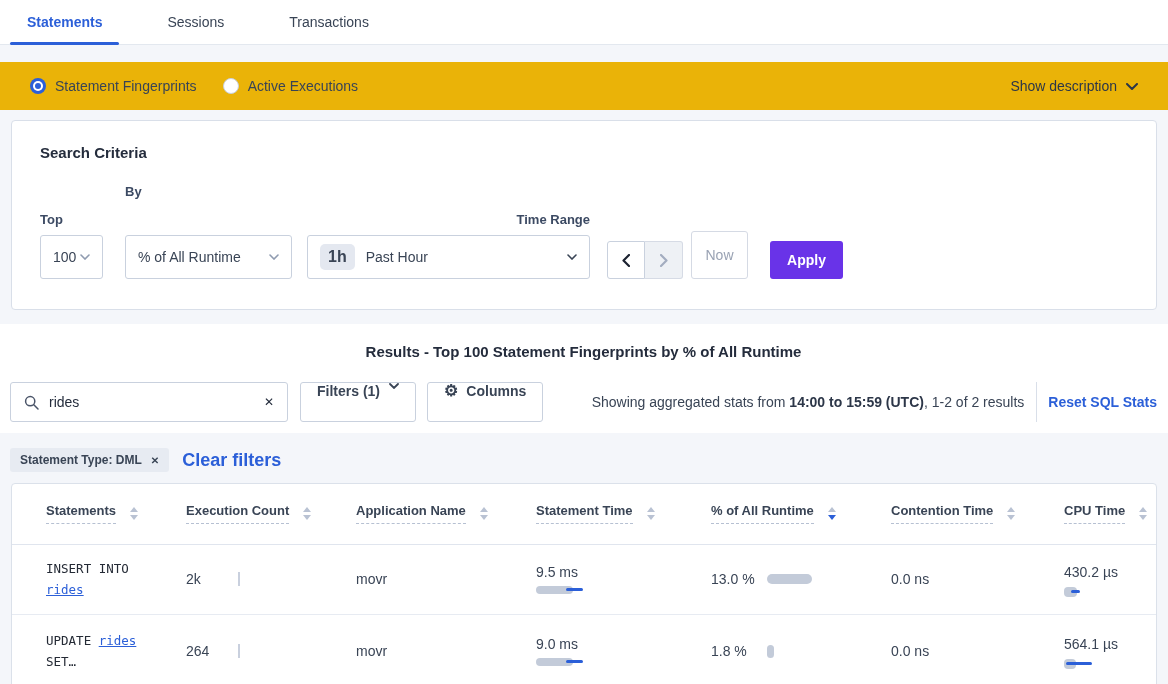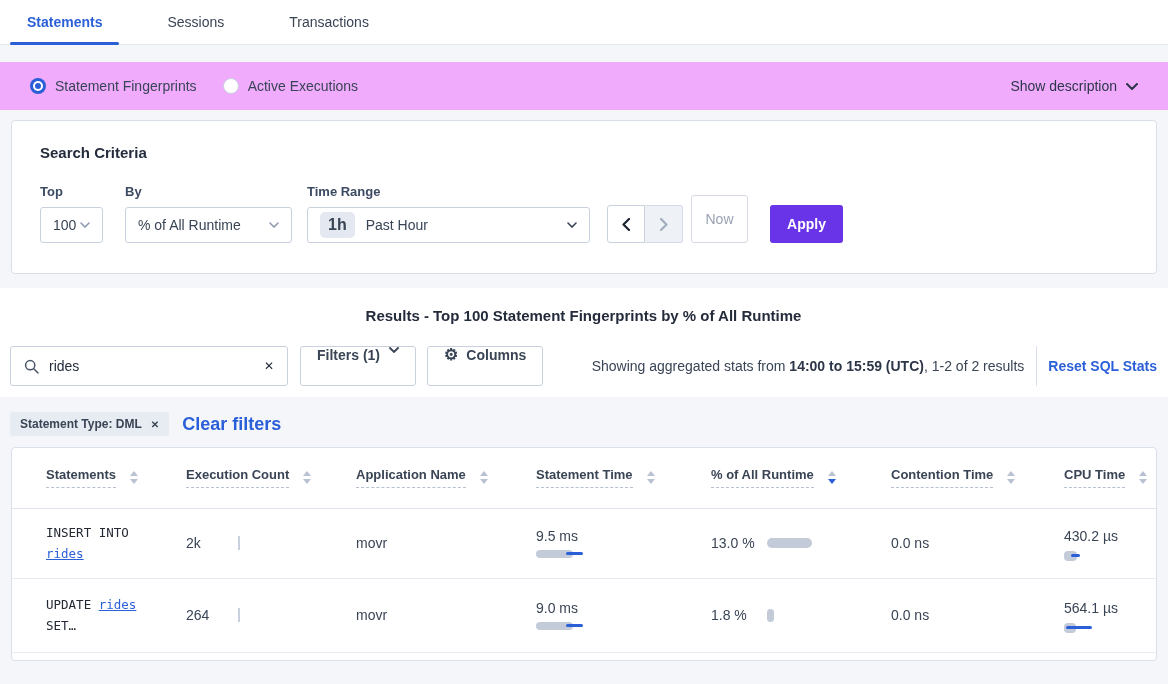--- a/index.html
+++ b/index.html
@@ -19,46 +19,46 @@
   
   .tabbar{ background:#fff; height:45px; border-bottom:1px solid #e3e8ef;
     display:flex; align-items:stretch; padding-left:10px; }
   .tab{ position:relative; display:flex; align-items:center; padding:0 17px;
     margin-right:31px; font-size:14px; color:#394455; cursor:pointer; }
   .tab.active{ color:var(--blue); font-weight:700; }
   .tab.active::after{ content:''; position:absolute; left:0; right:0; bottom:-1px;
     height:3px; background:var(--blue); border-radius:2px; }
 
   
-  .radio-strip{ margin-top:17px; background:#f0abfc; height:48px; display:flex;
+  .radio-strip{ margin-top:17px; background:#eab308; height:48px; display:flex;
     align-items:center; padding:0 30px;gap:42px; }
   .radio-opt{ display:flex; align-items:center; margin-right:26px; cursor:pointer; }
   .radio{ width:16px; height:16px; border-radius:50%; border:1px solid #c7cfdc;
     background:#fff; display:flex; align-items:center; justify-content:center; }
   .radio.sel{ border:none; background:var(--blue); }
   .radio.sel .ring{ width:10px; height:10px; border-radius:50%; background:#fff;
     display:flex; align-items:center; justify-content:center; }
   .radio.sel .core{ width:6px; height:6px; border-radius:50%; background:var(--blue); }
   .radio-label{ margin-left:9px; font-size:14px; color:#394455; }
   .show-desc{ margin-left:auto; display:flex; align-items:center; font-size:14px;
     color:#2c3648; cursor:pointer; }
   .show-desc svg{ margin-left:9px; }
 
   
   .sc-card{ margin:10px 11px 0; background:#fff; border:1px solid var(--card-border);
     border-radius:4px; padding:23px 28px 30px; }
   .sc-title{ font-size:15px; font-weight:700; color:var(--navy); }
   .sc-fields{ margin-top:23px; display:flex; align-items:flex-end; }
   .field{ display:flex; flex-direction:column; }
   .f-label{ font-size:13px; font-weight:700; color:#3c4a63; margin-bottom:8px; }
-  .select{ height:36px; border:1px solid var(--border); border-radius:3px; background:#fff;
+  .select{ height:44px; border:1px solid var(--border); border-radius:3px; background:#fff;
     display:flex; align-items:center; padding:0 12px; font-size:14px; color:#394455; cursor:pointer; }
   .select .chev{ margin-left:auto; color:#8f9bb0; display:flex; }
   .sel-top{ width:63px; } .sel-by{ width:167px; margin-left:0; } .sel-time{ width:283px; }
-  .gap22{ margin-left:22px; } .gap15{ margin-left:15px; }
+  .gap22{ margin-left:22px;gap:28px; } .gap15{ margin-left:15px;align-items:flex-end; }
   .badge-1h{ background:#e4e8f0; border-radius:5px; padding:4px 8px; font-size:16px;
     font-weight:700; color:#394455; margin-right:11px; }
   .arrows{ display:flex; margin-left:17px; }
   .arrow-btn{ width:38px; height:38px; border:1px solid var(--border); background:#fff;
     display:flex; align-items:center; justify-content:center; cursor:pointer; }
   .arrow-btn.prev{ border-radius:3px 0 0 3px; color:#1c2331; }
   .arrow-btn.next{ border-radius:0 3px 3px 0; border-left:none; background:#eef1f5;
     border-color:#d6dbe5; color:#a3adc0; cursor:default; }
   .now-btn{ margin-left:8px; width:57px; height:48px; border:1px solid #d5dae4;
     border-radius:3px; background:#fff; color:#99a2b3; font-size:14px; font-weight:500;

